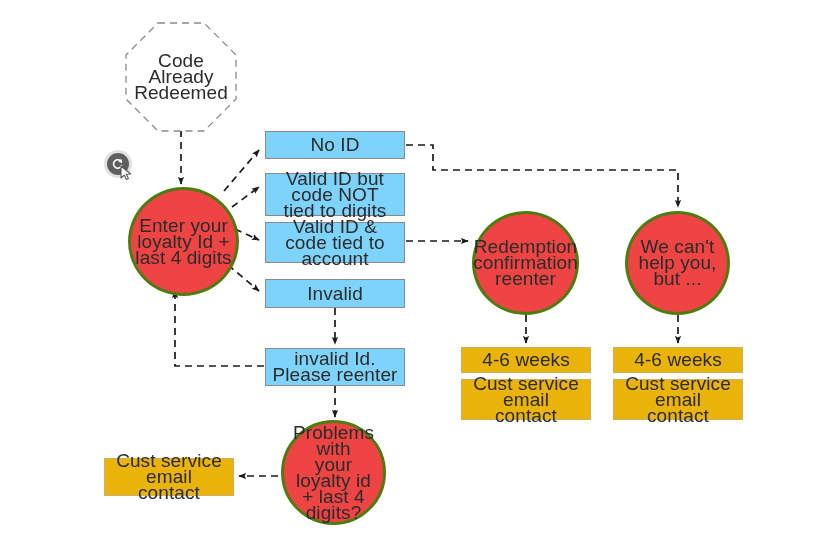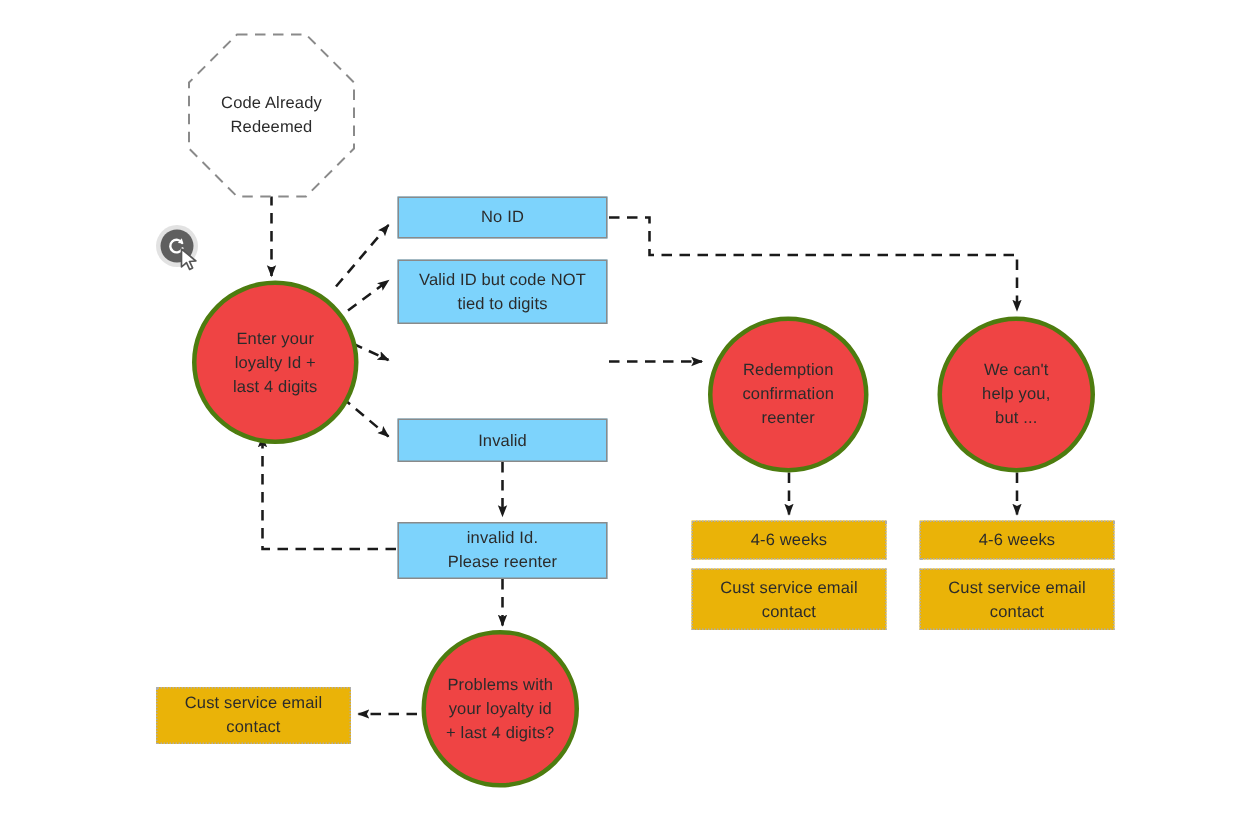--- a/index.html
+++ b/index.html
@@ -26,21 +26,21 @@
     pointer-events: none;
   }
   .node {
     position: absolute;
     box-sizing: border-box;
     display: flex;
     align-items: center;
     justify-content: center;
     text-align: center;
     color: #2b2b2b;
-    font-size: 11px;
+    font-size: 19px;
     line-height: 16px;
     letter-spacing: 0.1px;
   }
   .node .txt {
     display: block;
     white-space: pre-line;
     padding: 0 4px;
   }
   .box-solid {
     border: 1px solid #8a8a8a;
@@ -154,20 +154,24 @@
 
   <div class="node box-solid" style="left:265px; top:131px; width:140px; height:28px;">
     <span class="txt">No ID</span>
   </div>
 
   <div class="node box-solid" style="left:265px; top:173px; width:140px; height:43px;">
     <span class="txt">Valid ID but code NOT
 tied to digits</span>
   </div>
 
+  <div class="node box-solid" style="left:265px; top:222px; width:140px; height:41px;">
+    <span class="txt">Valid ID &amp; code tied to
+account</span>
+  </div>
 
   <div class="node box-solid" style="left:265px; top:348px; width:140px; height:38px;">
     <span class="txt">invalid Id.
 Please reenter</span>
   </div>
 
   <div class="node box-solid" style="left:265px; top:279px; width:140px; height:29px;">
     <span class="txt">Invalid</span>
   </div>
 

